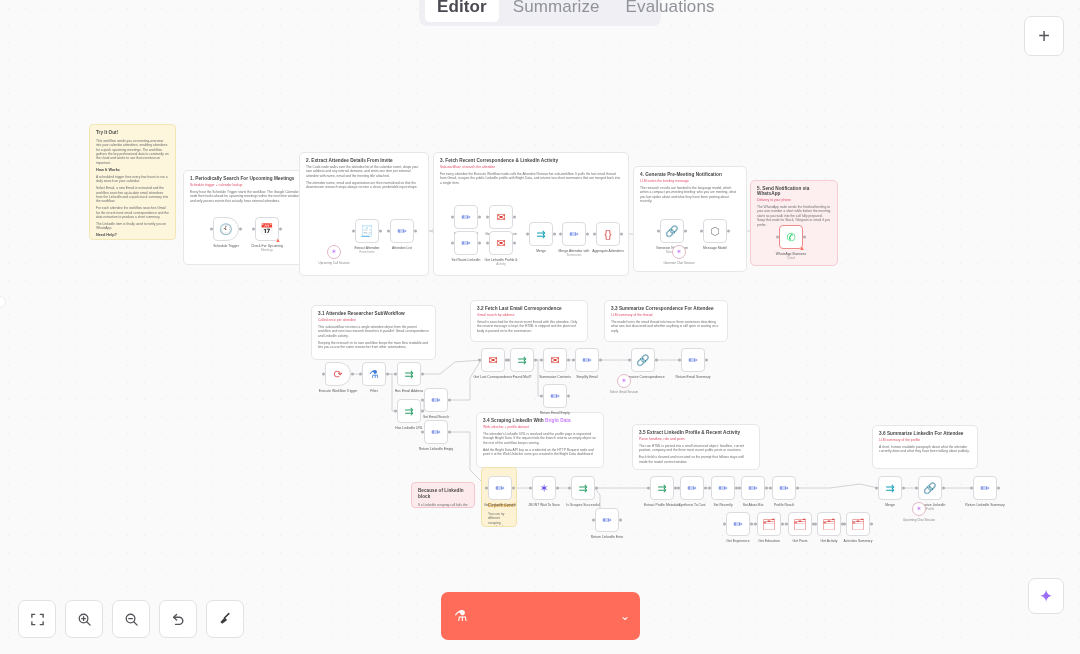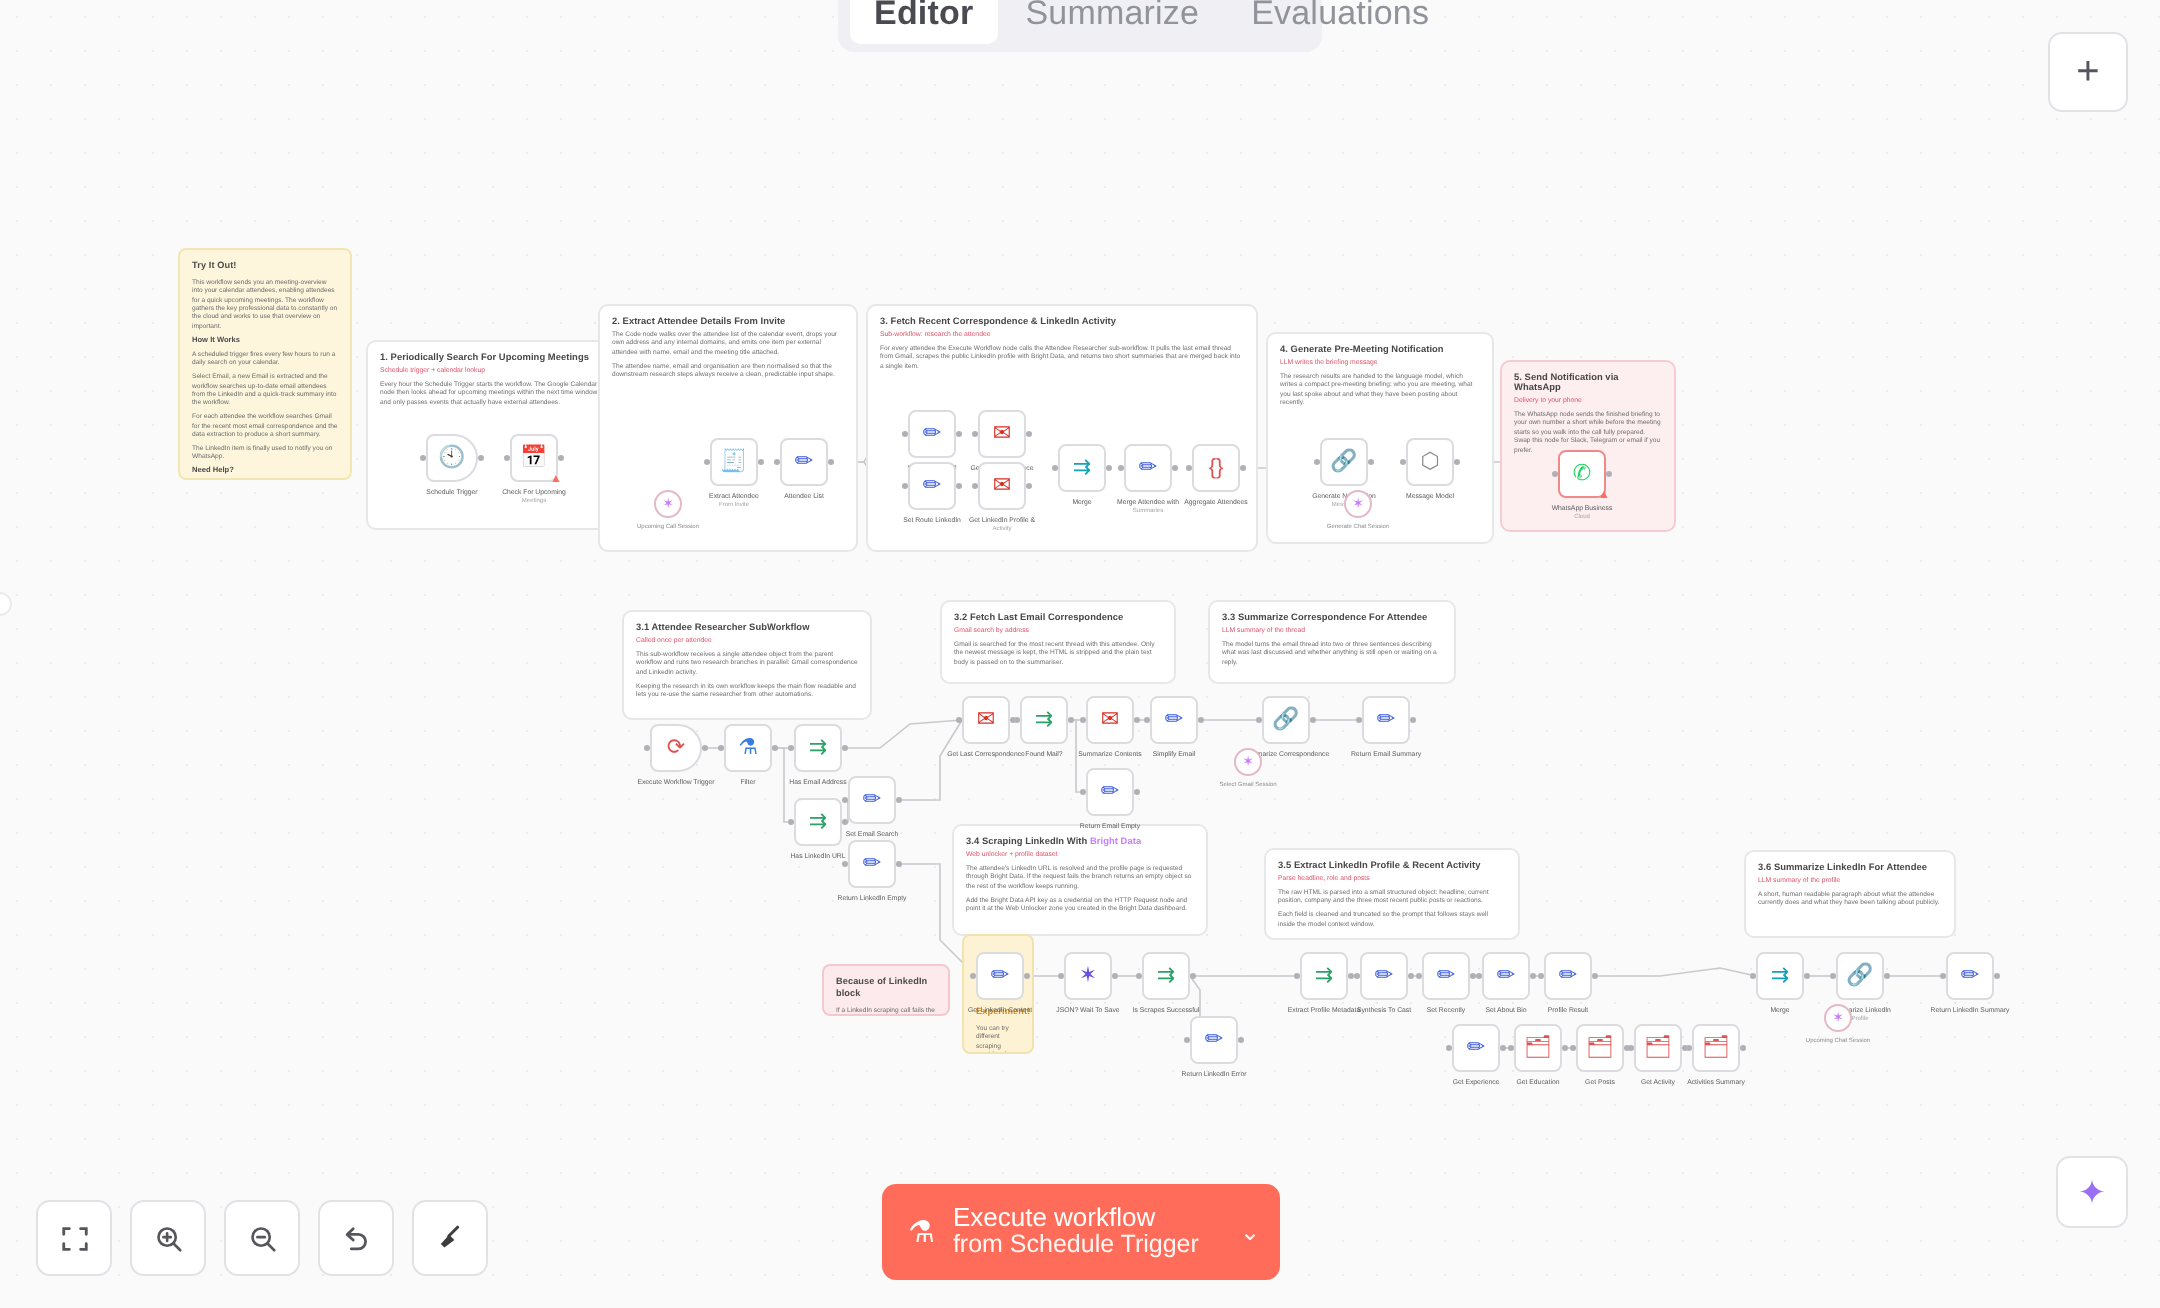--- a/index.html
+++ b/index.html
@@ -639,18 +639,14 @@
   <div class="ctl">
     <svg width="16" height="16" viewBox="0 0 16 16">
       <path d="M11.8 2.6 L7.4 7" stroke="#3d3d3d" stroke-width="1.5" stroke-linecap="round"></path>
       <path d="M7.6 6.4 L10.2 9 L5.2 12.8 L3.4 11 Z" fill="#3d3d3d"></path>
     </svg>
   </div>
 </div>
 
 <div class="exec-btn">
   <span class="flask">⚗</span>
-  <span class="txt">
-    <span class="t1">Execute workflow</span>
-    <span class="t2">from Schedule Trigger</span>
-  </span>
   <span class="chev">⌄</span>
 </div>
 
 </body></html>

